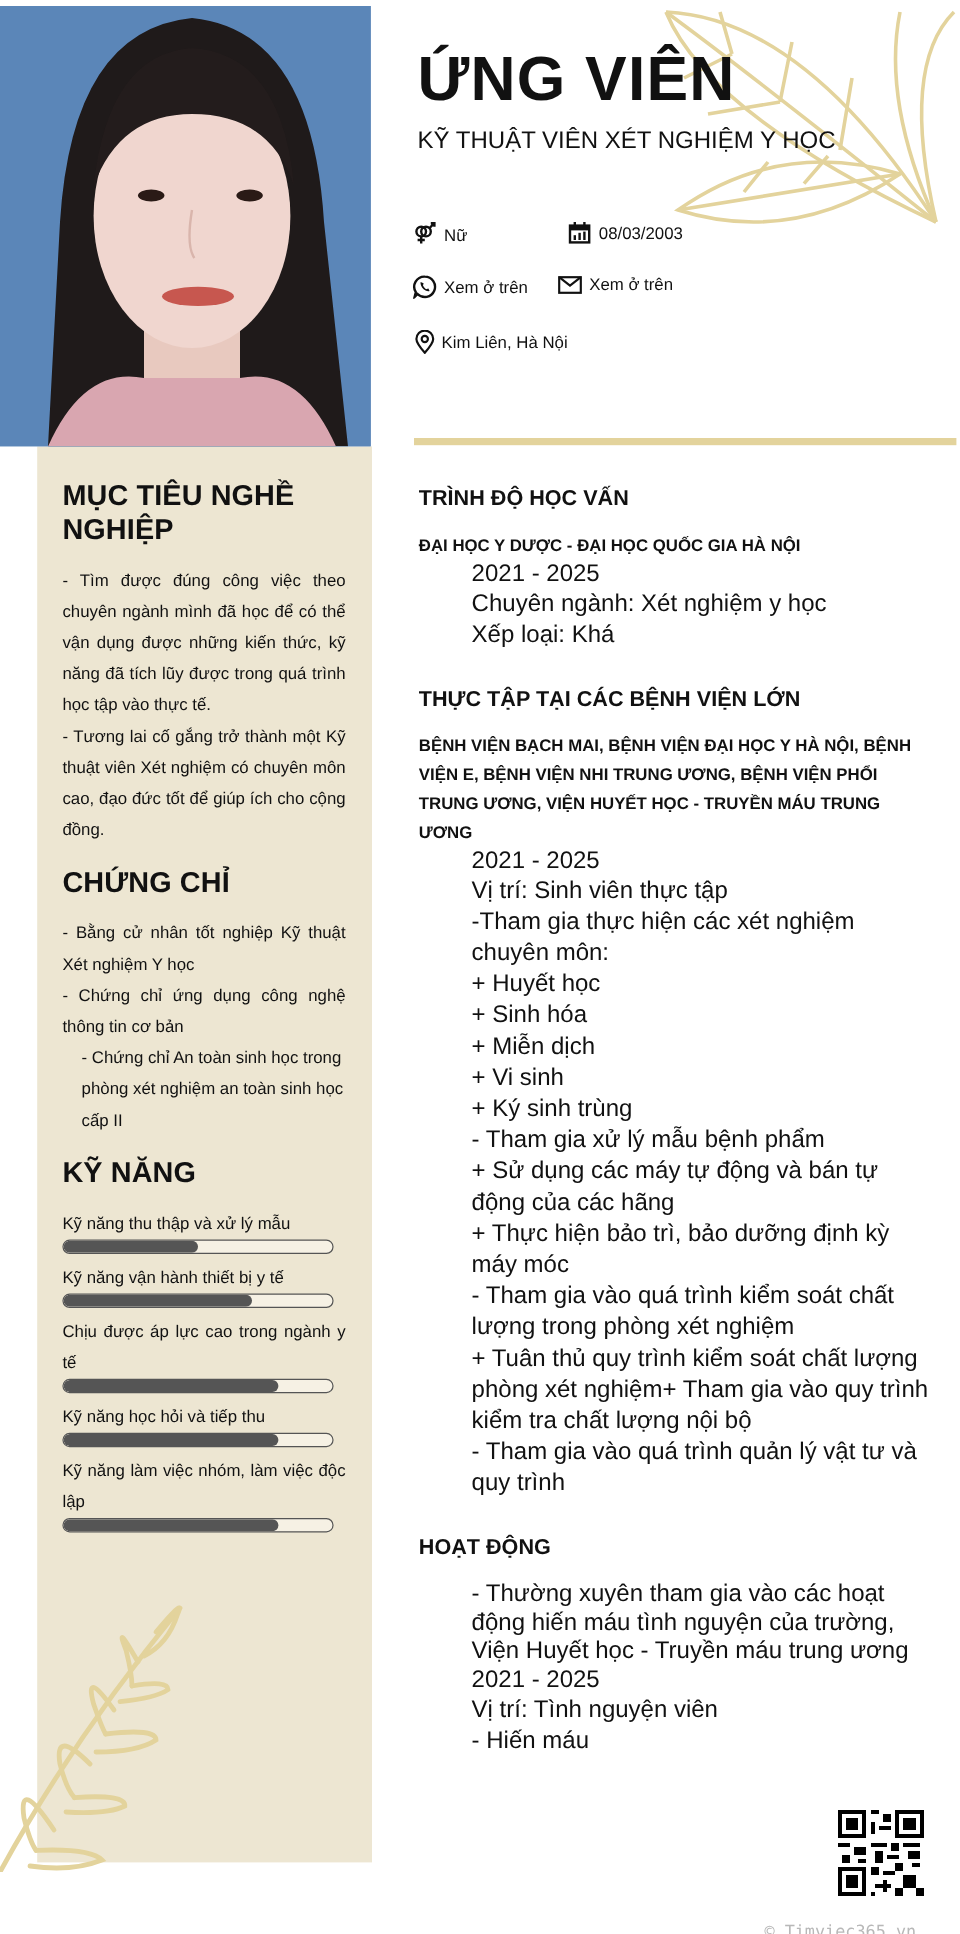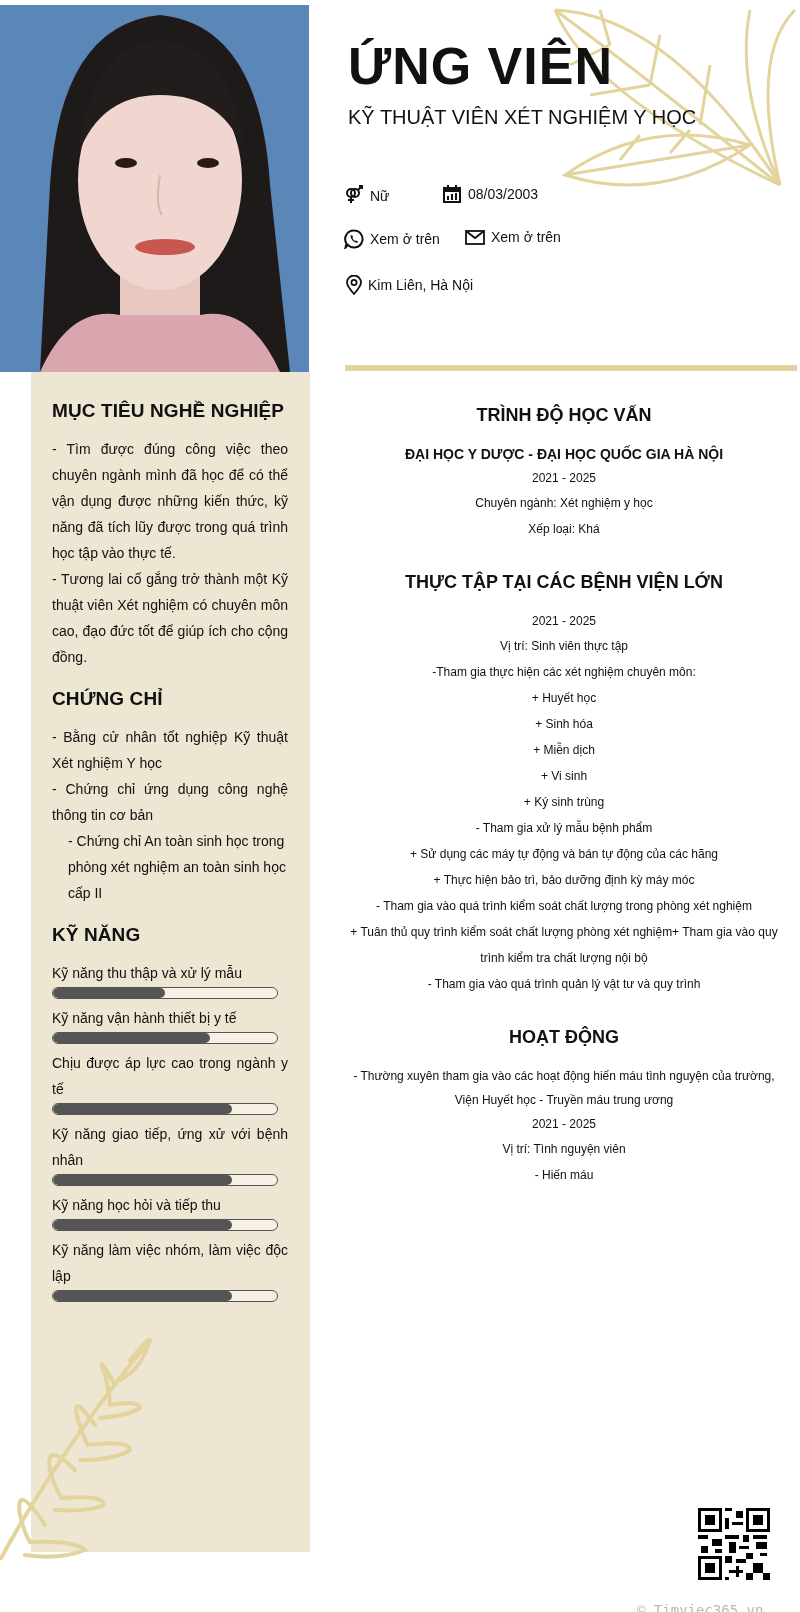--- a/index.html
+++ b/index.html
@@ -7,21 +7,21 @@
   body { position: relative; font-family: "Liberation Sans", "DejaVu Sans", sans-serif; color: #111; }
 
   .page { position: absolute; left: 0; top: 0; width: 800px; height: 1612px; }
 
   
   .left-bg { position: absolute; left: 31px; top: 372px; width: 279px; height: 1180px; background: #ede6d2; }
   .photo { position: absolute; left: 0; top: 5px; width: 309px; height: 367px; background: #5b86b8; overflow: hidden; }
   .photo svg { width: 100%; height: 100%; display: block; }
 
   .left-content { position: absolute; left: 52px; top: 400px; width: 236px; }
-  .sec-title-left { font-size: 19px; font-weight: 700; letter-spacing: 0.1px; margin-bottom: 14px; }
+  .sec-title-left { font-size: 24px; font-weight: 700; letter-spacing: 0.1px; margin-bottom: 14px; }
   .left-text p { font-size: 14px; line-height: 26px; text-align: justify; }
   .left-sec { margin-bottom: 18px; }
 
   .skill { margin-bottom: 4px; }
   .skill-label { font-size: 14px; line-height: 26px; text-align: justify; }
   .skill-bar { width: 226px; height: 12px; border: 1.5px solid #555; border-radius: 7px; background: #f6f1e4; overflow: hidden; margin-top: 1px; margin-bottom: 6px; }
   .skill-fill { height: 100%; background: #555555; border-radius: 6px; }
 
   .leaf-left { position: absolute; left: 0; top: 1330px; width: 170px; height: 230px; }
 
@@ -32,23 +32,23 @@
   .job { font-size: 20px; line-height: 27px; margin-top: 8px; font-weight: 400; }
 
   .info { position: absolute; font-size: 14px; display: flex; align-items: center; gap: 6px; }
   .info svg { width: 20px; height: 20px; flex: none; }
 
   .divider { position: absolute; left: 345px; top: 365px; width: 452px; height: 6px; background: #e3d39c; }
 
   .right-content { position: absolute; left: 349px; top: 405px; width: 430px; }
   .sec-title { font-size: 18px; font-weight: 700; margin-bottom: 16px; }
   .org { font-size: 14px; font-weight: 700; line-height: 24px; }
-  .line { font-size: 12px; line-height: 24px; }
+  .line { font-size: 20px; line-height: 24px; margin-left: 44px; }
   .line.tall { line-height: 26px; }
-  .right-sec { margin-bottom: 30px; text-align: center; }
+  .right-sec { margin-bottom: 30px; }
 
   .qr { position: absolute; left: 698px; top: 1508px; width: 72px; height: 72px; }
   .watermark { position: absolute; left: 637px; top: 1587px; font-family: "DejaVu Sans Mono", monospace; font-size: 14px; color: #b8b8b8; margin-top: 15px; }
 </style>
 </head>
 <body>
 
 <div class="page">
 
   <div class="left-bg"></div>
@@ -95,21 +95,21 @@
   </div>
 
   <div class="info" style="left:344px; top:184px;align-items:flex-end;">
     <svg viewBox="0 0 20 20">
       <circle cx="7" cy="9" r="4" fill="none" stroke="#111" stroke-width="2"></circle>
       <circle cx="11" cy="9" r="4" fill="none" stroke="#111" stroke-width="2"></circle>
       <path d="M7 13 L7 19 M4 16 L10 16 M14 6 L18 2 M15 2 L18 2 L18 5" stroke="#111" stroke-width="2" fill="none"></path>
     </svg>
     <span>Nữ</span>
   </div>
-  <div class="info" style="left:442px; top:184px;">
+  <div class="info" style="left:473px; top:184px;">
     <svg viewBox="0 0 20 20">
       <rect x="1" y="3" width="18" height="16" fill="#111"></rect>
       <rect x="3" y="8" width="14" height="9" fill="#fff"></rect>
       <rect x="5" y="1" width="2" height="4" fill="#111"></rect>
       <rect x="13" y="1" width="2" height="4" fill="#111"></rect>
       <rect x="5" y="12" width="2" height="4" fill="#111"></rect>
       <rect x="9" y="10" width="2" height="6" fill="#111"></rect>
       <rect x="13" y="9" width="2" height="7" fill="#111"></rect>
     </svg>
     <span>08/03/2003</span>
@@ -165,26 +165,20 @@
           </div>
       </div>
       <div class="skill">
         <div class="skill-label">Kỹ năng vận hành thiết bị y tế</div>
         <div class="skill-bar">
             <div class="skill-fill" style="width:70%;"></div>
           </div>
       </div>
       <div class="skill">
         <div class="skill-label">Chịu được áp lực cao trong ngành y tế</div>
-        <div class="skill-bar">
-            <div class="skill-fill" style="width:80%;"></div>
-          </div>
-      </div>
-      <div class="skill">
-        <div class="skill-label">Kỹ năng giao tiếp, ứng xử với bệnh nhân</div>
         <div class="skill-bar">
             <div class="skill-fill" style="width:80%;"></div>
           </div>
       </div>
       <div class="skill">
         <div class="skill-label">Kỹ năng học hỏi và tiếp thu</div>
         <div class="skill-bar">
             <div class="skill-fill" style="width:80%;"></div>
           </div>
       </div>
@@ -216,20 +210,21 @@
     <div class="right-sec">
       <div class="sec-title">TRÌNH ĐỘ HỌC VẤN</div>
       <div class="org">ĐẠI HỌC Y DƯỢC - ĐẠI HỌC QUỐC GIA HÀ NỘI</div>
       <div class="line">2021 - 2025</div>
       <div class="line tall">Chuyên ngành: Xét nghiệm y học</div>
       <div class="line tall">Xếp loại: Khá</div>
     </div>
 
     <div class="right-sec">
       <div class="sec-title">THỰC TẬP TẠI CÁC BỆNH VIỆN LỚN</div>
+      <div class="org">BỆNH VIỆN BẠCH MAI, BỆNH VIỆN ĐẠI HỌC Y HÀ NỘI, BỆNH VIỆN E, BỆNH VIỆN NHI TRUNG ƯƠNG, BỆNH VIỆN PHỔI TRUNG ƯƠNG, VIỆN HUYẾT HỌC - TRUYỀN MÁU TRUNG ƯƠNG</div>
       <div class="line">2021 - 2025</div>
       <div class="line tall">Vị trí: Sinh viên thực tập</div>
       <div class="line tall">-Tham gia thực hiện các xét nghiệm chuyên môn:</div>
       <div class="line tall">+ Huyết học</div>
       <div class="line tall">+ Sinh hóa</div>
       <div class="line tall">+ Miễn dịch</div>
       <div class="line tall">+ Vi sinh</div>
       <div class="line tall">+ Ký sinh trùng</div>
       <div class="line tall">- Tham gia xử lý mẫu bệnh phẩm</div>
       <div class="line tall">+ Sử dụng các máy tự động và bán tự động của các hãng</div>

